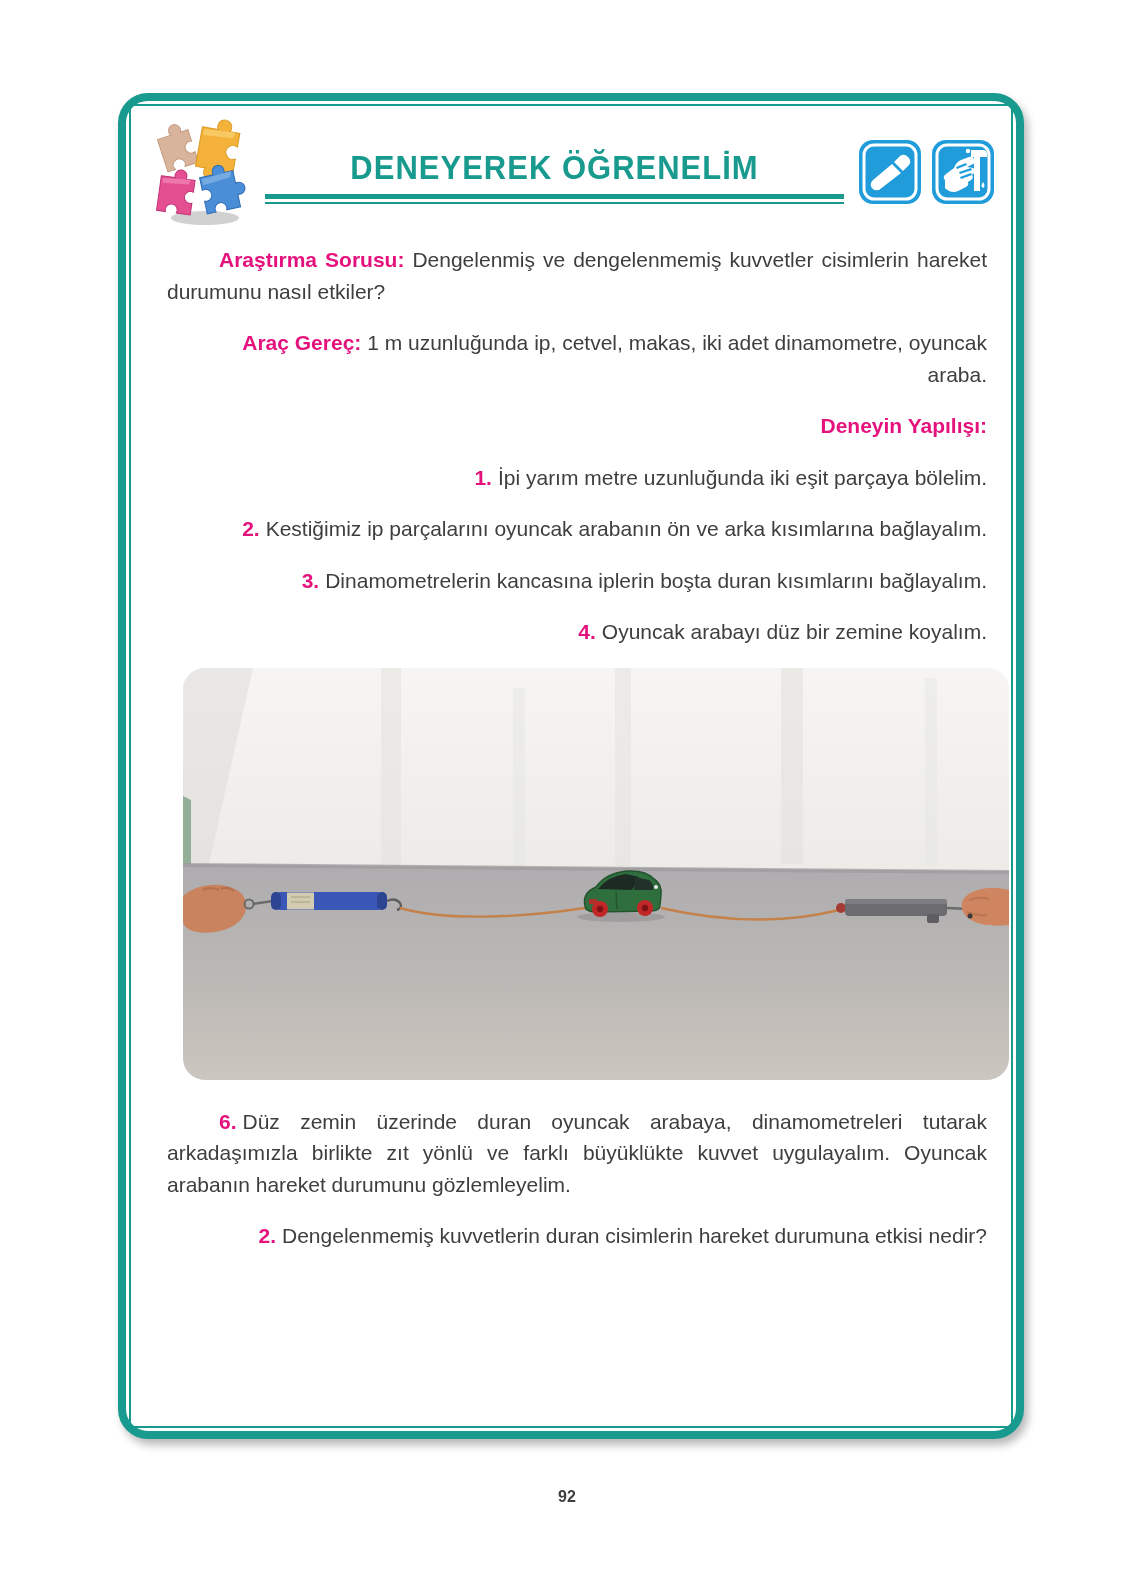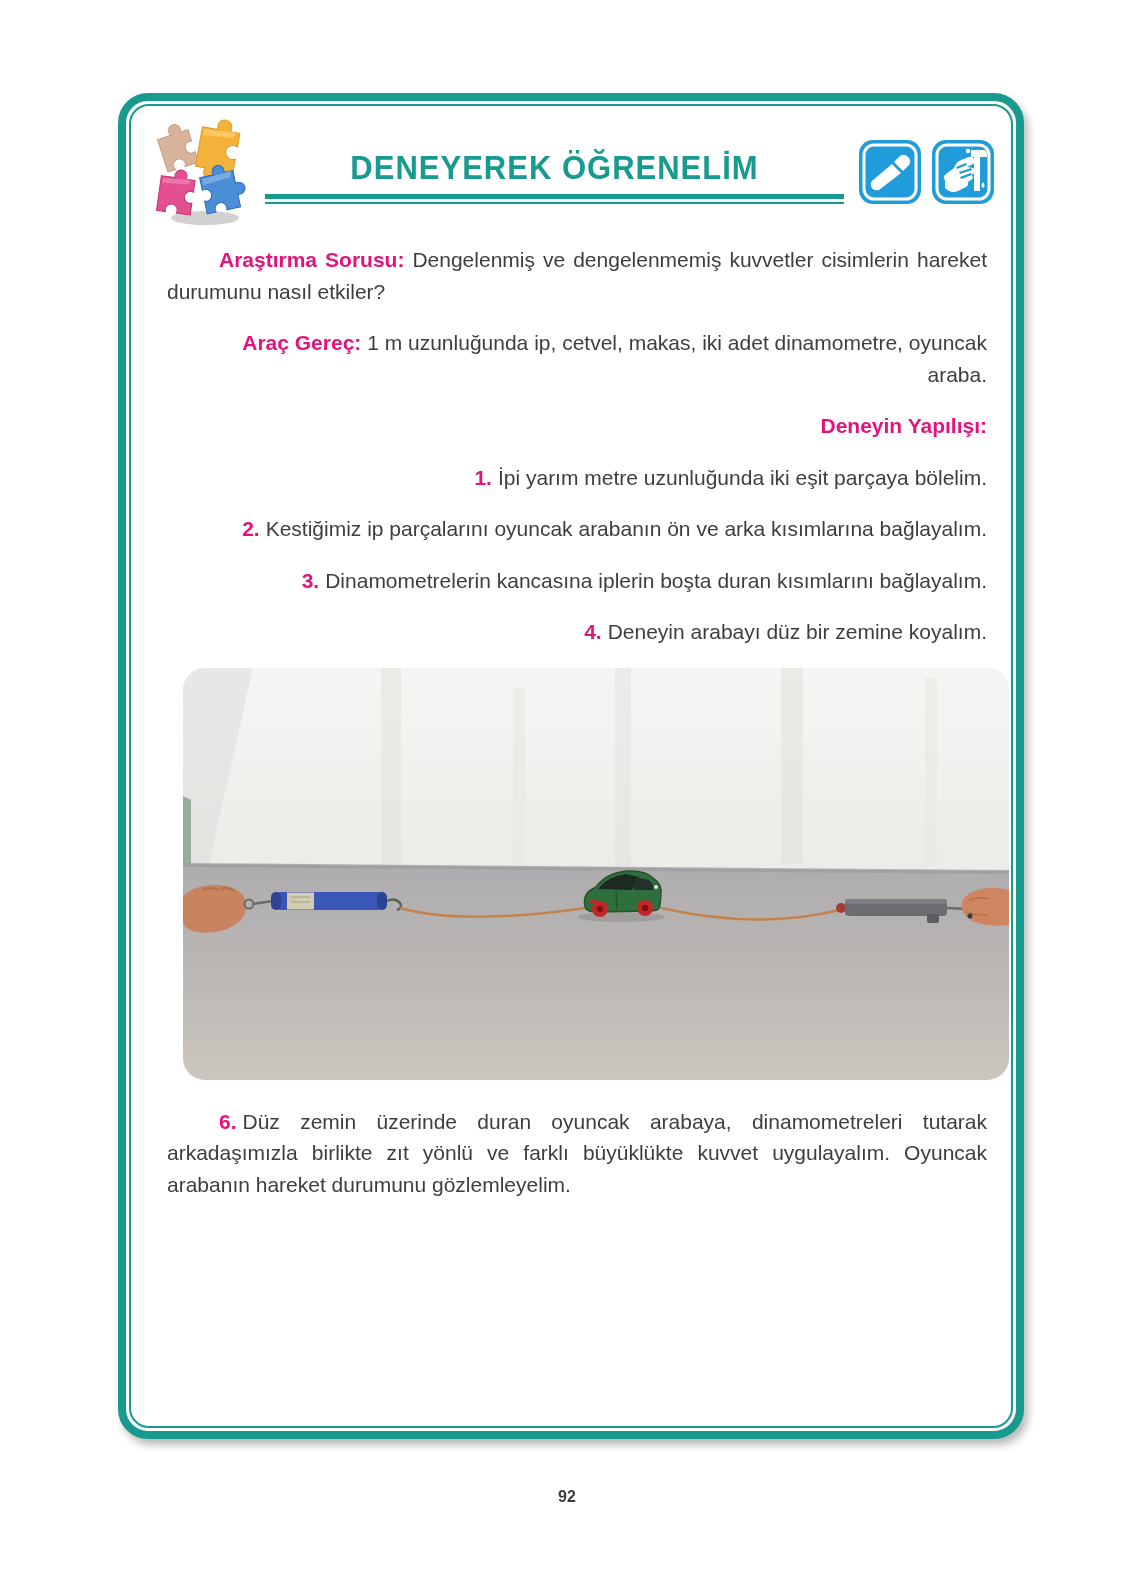--- a/index.html
+++ b/index.html
@@ -8,21 +8,21 @@
     font-family:"Liberation Sans","DejaVu Sans",sans-serif;color:#3e3e3e;
   }
   .frame{
     position:absolute;left:118px;top:93px;width:906px;height:1346px;
     border:8px solid #189a8e;border-radius:30px;background:#ffffff;
     box-shadow:4px 6px 8px rgba(0,0,0,0.28);
     padding:3px;box-sizing:border-box;
   }
   .frame-inner{
     width:100%;height:100%;box-sizing:border-box;
-    border:2px solid #189a8e;border-radius:20px;
+    border:2px solid #189a8e;border-radius:4px;
     padding:14px 14px 12px 14px;overflow:hidden;
   }
   .hdr{display:flex;align-items:center;margin-bottom:6px;}
   .logo{width:104px;height:112px;flex:0 0 auto;margin:-4px 0 0 2px;}
   .title-wrap{flex:1;padding:0 14px;margin-top:6px;}
   .page-title{
     text-align:center;color:#189a8e;font-weight:bold;font-size:31px;
     letter-spacing:1px;margin:0 0 8px 0;transform:scaleY(1.08);
   }
   .rule-thick{height:5px;background:#189a8e;}
@@ -128,21 +128,21 @@
       <p class="para single">
         <span class="num">1.</span><span>İpi yarım metre uzunluğunda iki eşit parçaya bölelim.</span>
       </p>
       <p class="para single">
         <span class="num">2.</span><span>Kestiğimiz ip parçalarını oyuncak arabanın ön ve arka kısımlarına bağlayalım.</span>
       </p>
       <p class="para single">
         <span class="num">3.</span><span>Dinamometrelerin kancasına iplerin boşta duran kısımlarını bağlayalım.</span>
       </p>
       <p class="para single">
-        <span class="num">4.</span><span>Deneyin arabayı düz bir zemine koyalım.</span>
+        <span class="num">4.</span><span>Oyuncak arabayı düz bir zemine koyalım.</span>
       </p>
 
       <div class="photo">
         <svg width="826" height="412" viewBox="0 0 826 412">
           <defs>
             <linearGradient id="tableGrad" x1="0" y1="0" x2="0" y2="1">
               <stop offset="0" stop-color="#aeacaf"></stop>
               <stop offset="0.55" stop-color="#bcb8b5"></stop>
               <stop offset="1" stop-color="#cbc6be"></stop>
             </linearGradient>
@@ -211,18 +211,21 @@
           <path d="M786,232 q10,-4 20,-1 M784,244 q10,4 20,3" stroke="#b06e4c" stroke-width="2" fill="none" opacity="0.7"></path>
           <circle cx="787" cy="248" r="2.5" fill="#3a3a3a"></circle>
         </svg>
       </div>
 
       <p class="para">
         <span class="num">6.</span><span>Düz zemin üzerinde duran oyuncak arabaya, dinamometreleri tutarak arkadaşımızla birlikte zıt yönlü ve farklı büyüklükte kuvvet uygulayalım. Oyuncak arabanın hareket durumunu gözlemleyelim.</span>
       </p>
 
 
+      <p class="para single">
+        <span class="num">2.</span><span>Dengelenmemiş kuvvetlerin duran cisimlerin hareket durumuna etkisi nedir?</span>
+      </p>
 
     </div>
   </div>
 </div>
 
 <div class="footer">92</div>
 
 </body></html>

